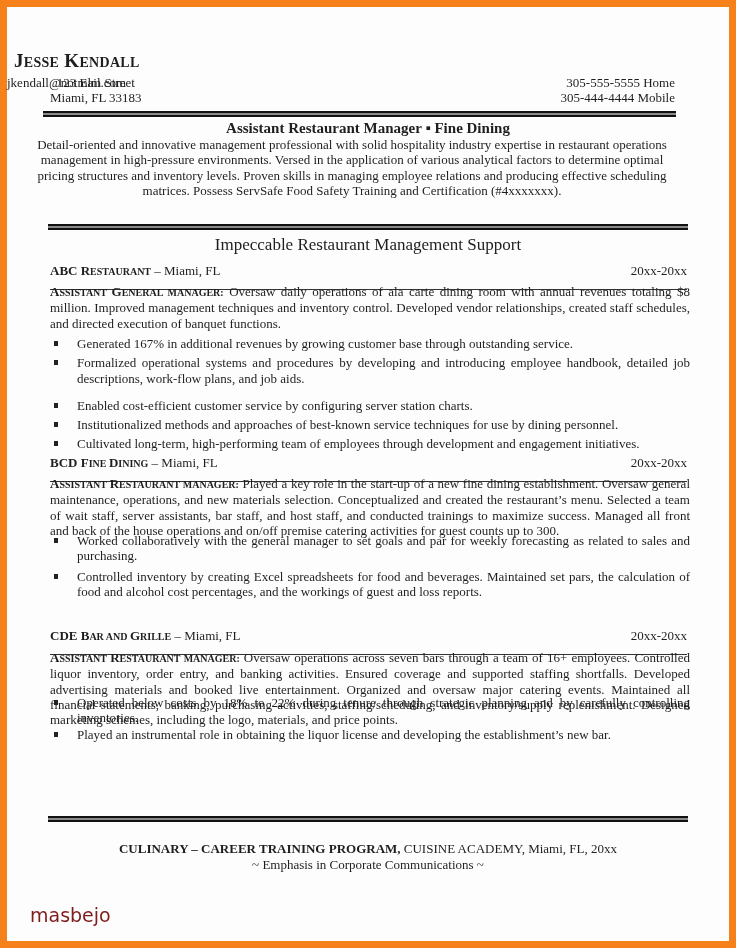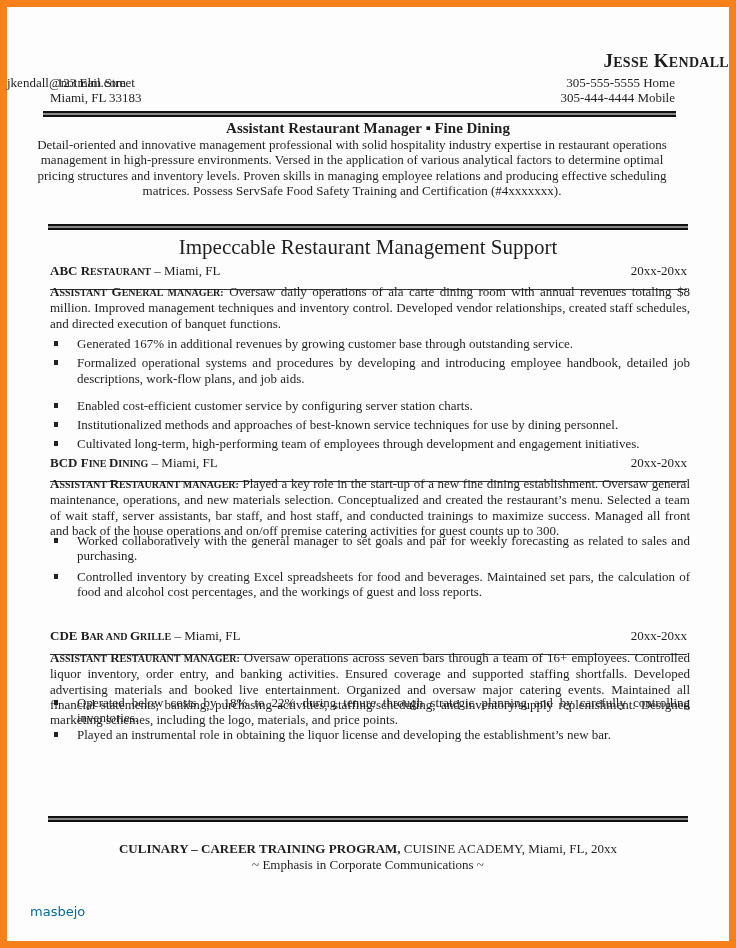--- a/index.html
+++ b/index.html
@@ -12,22 +12,22 @@
   .page {
     position: absolute;
     left: 7px; top: 7px;
     width: 722px; height: 934px;
     background: #fdfdfd;
     font-family: "Liberation Serif", serif;
     color: #1e1e1e;
   }
   .abs { position: absolute; }
   .name {
-    top: 43px; left: 0; width: 722px; text-align: right;
-    font-size: 19px; font-weight: bold; letter-spacing: 0.3px;
+    top: 43px; left: 0; width: 722px; text-align: left;
+    font-size: 19px; font-weight: bold; letter-spacing: 0.3px; padding-left: 7px;
   }
   .name .sc { font-size: 14px; }
   .contact { font-size: 13px; line-height: 15px; }
   .addr { left: 43px; top: 68px; text-align: center; }
   .email { left: 0; width: 722px; top: 68px; }
   .phone { right: 54px; top: 68px; text-align: right; }
 
   .rule-thick {
     left: 35px; width: 635px; height: 6px;
     border-top: 2px solid #111; border-bottom: 2px solid #111;
@@ -39,21 +39,21 @@
 
   .headline {
     top: 113px; left: 0; width: 722px; text-align: center;
     font-size: 15px; font-weight: bold;
   }
   .summary {
     left: 25px; top: 130px; width: 640px;
     font-size: 13px; line-height: 15.3px; text-align: center;
   }
   .section-title {
-    top: 228px; left: 0; width: 722px; text-align: center; font-size: 21px;
+    top: 228px; left: 0; width: 722px; text-align: center; font-size: 17px;
   }
   .job-header {
     left: 43px; width: 637px; font-size: 13px; line-height: 15px;
     border-bottom: 1px solid #333; padding-bottom: 10px;
     display: flex; justify-content: space-between;
   }
   .job-header .emp { font-weight: bold; }
   .job-header .emp .sc { font-size: 10px; }
   .job-header .loc { font-weight: normal; }
   .job-desc {
@@ -73,22 +73,22 @@
     content: ""; position: absolute; left: 4px; top: 5px;
     width: 4px; height: 5px; background: #222;
   }
   .edu {
     top: 834px; left: 0; width: 722px; text-align: center;
     font-size: 13px; line-height: 16px;
   }
   .edu .b { font-weight: bold; }
   .watermark {
     left: 23px; top: 897px;
-    font-family: "DejaVu Sans", sans-serif; font-size: 13px;
-    color: #0369a1;
+    font-family: "DejaVu Sans", sans-serif; font-size: 19px;
+    color: #7f1d1d;
   }
 </style>
 </head>
 <body>
 
 <div class="page">
 
   <div class="abs name">
     <span>J</span><span class="sc">ESSE</span>
     <span>K</span><span class="sc">ENDALL</span>

